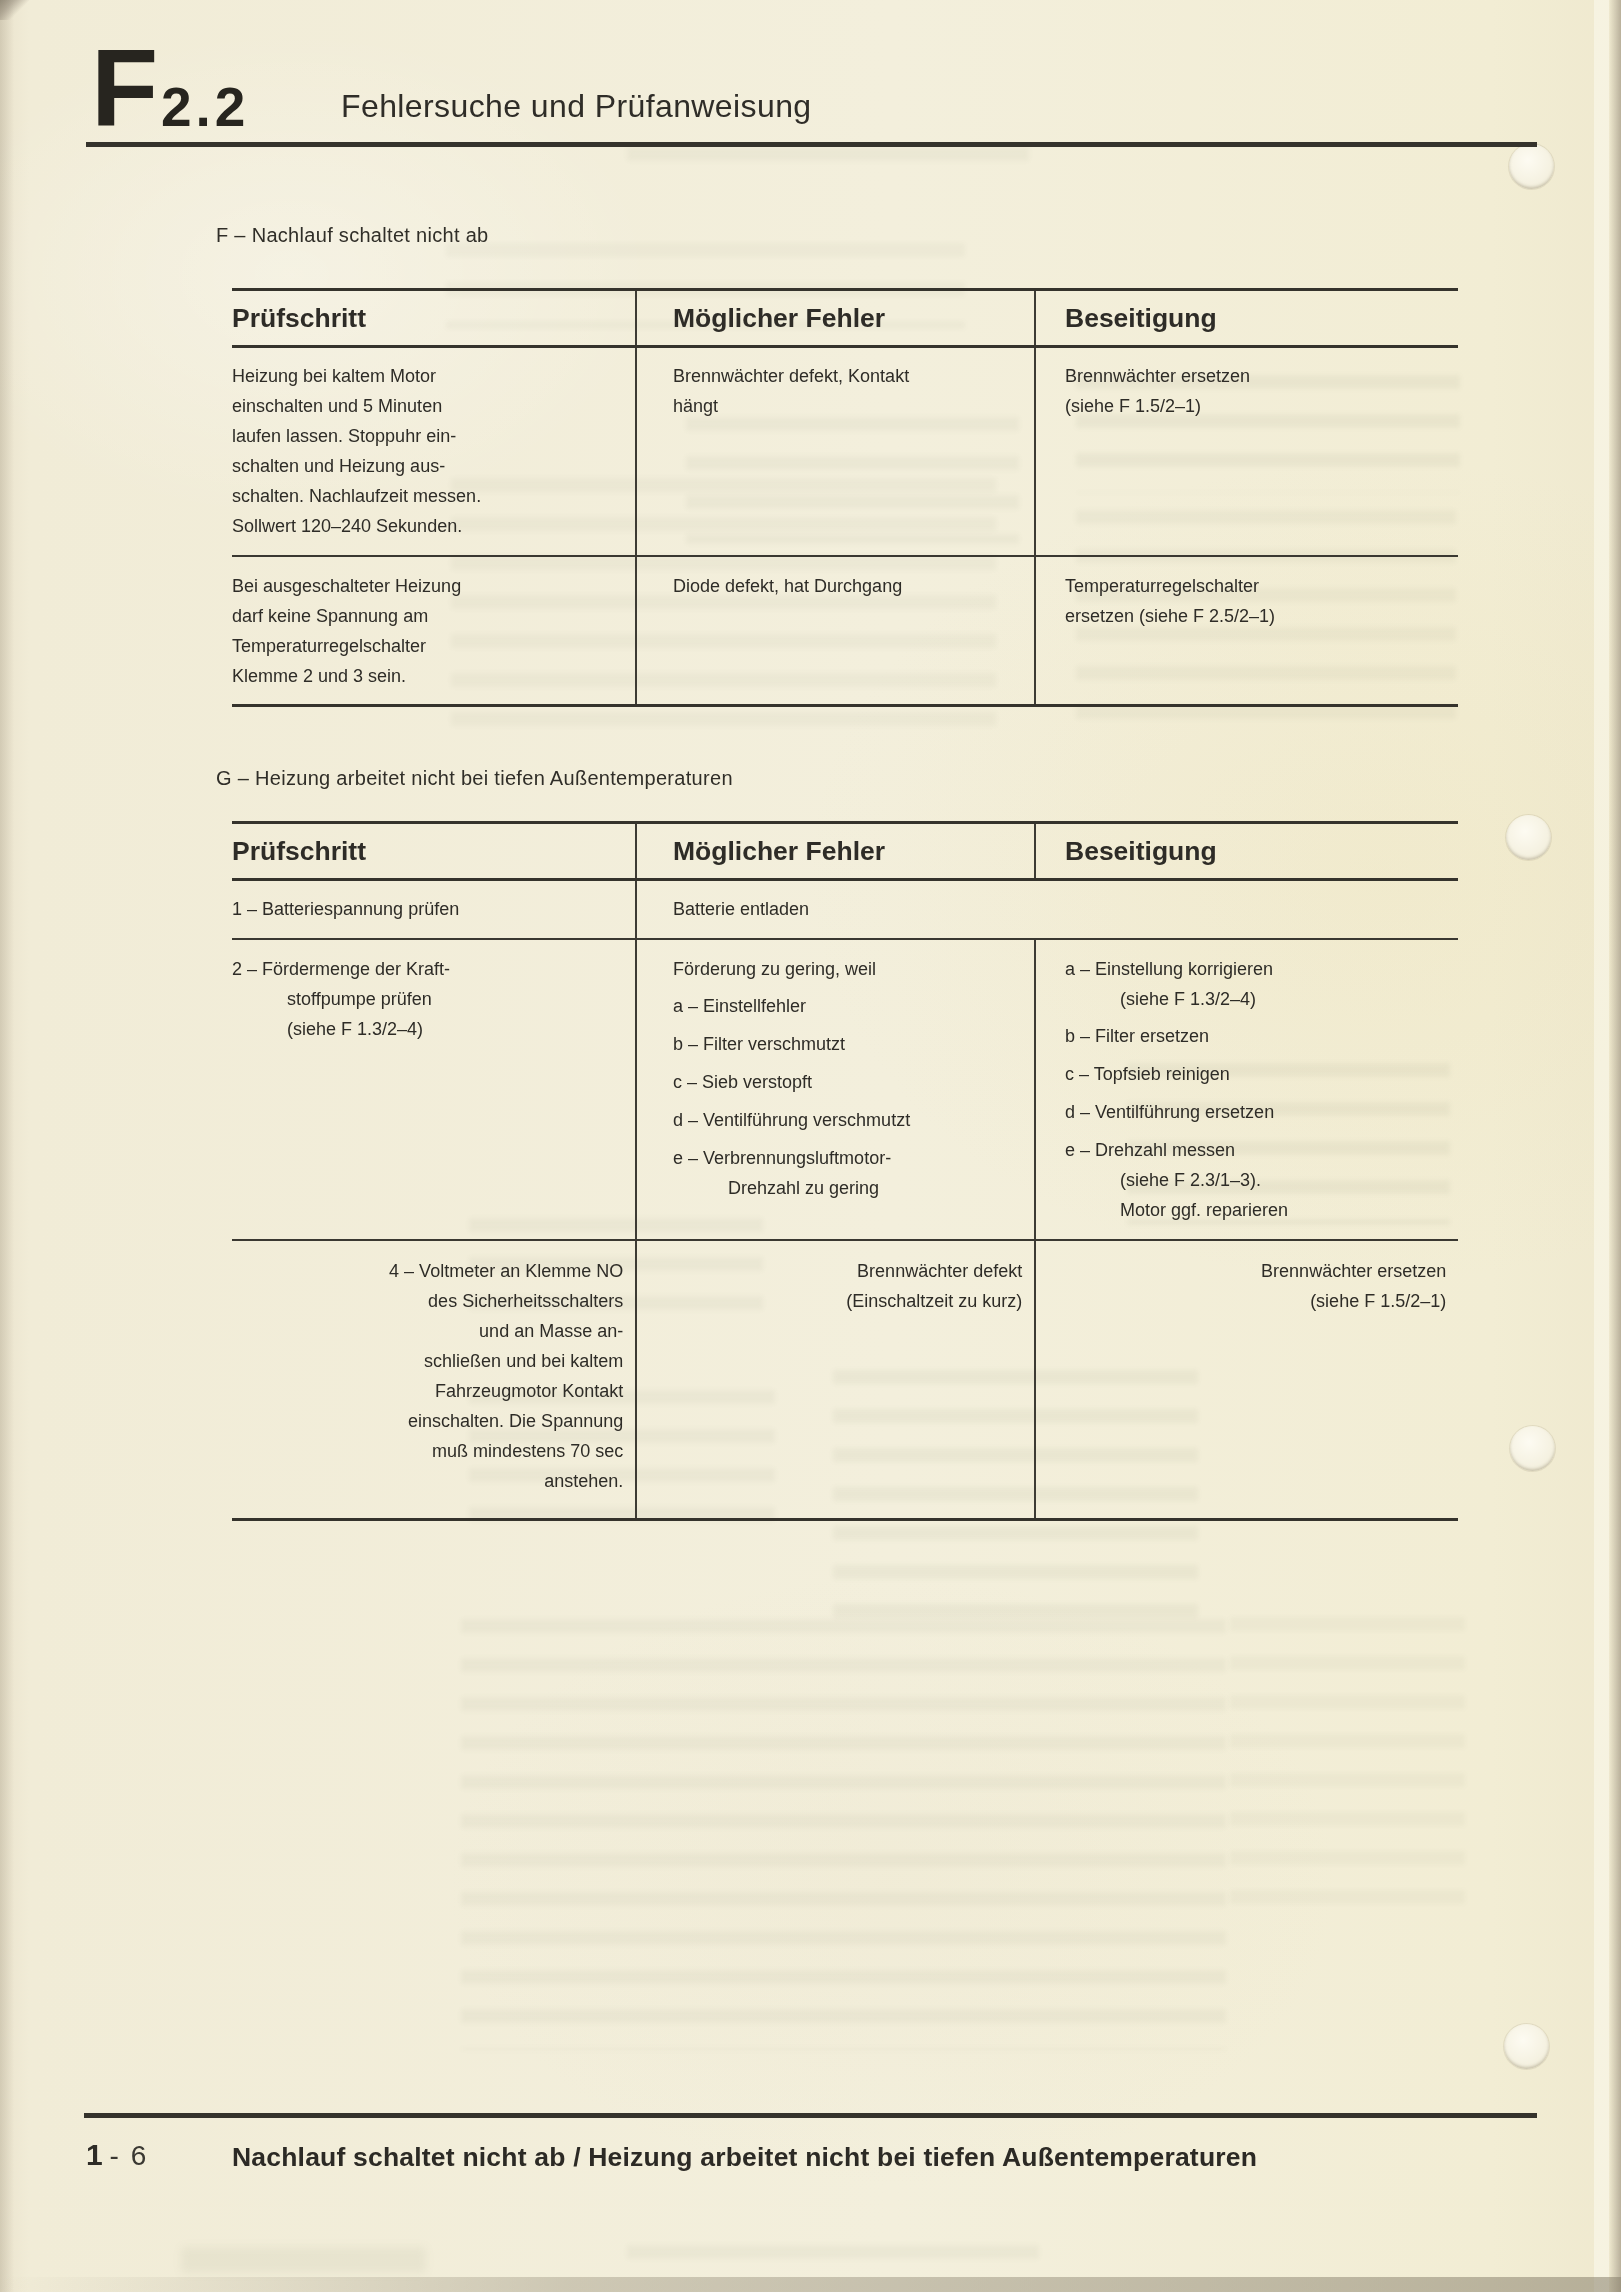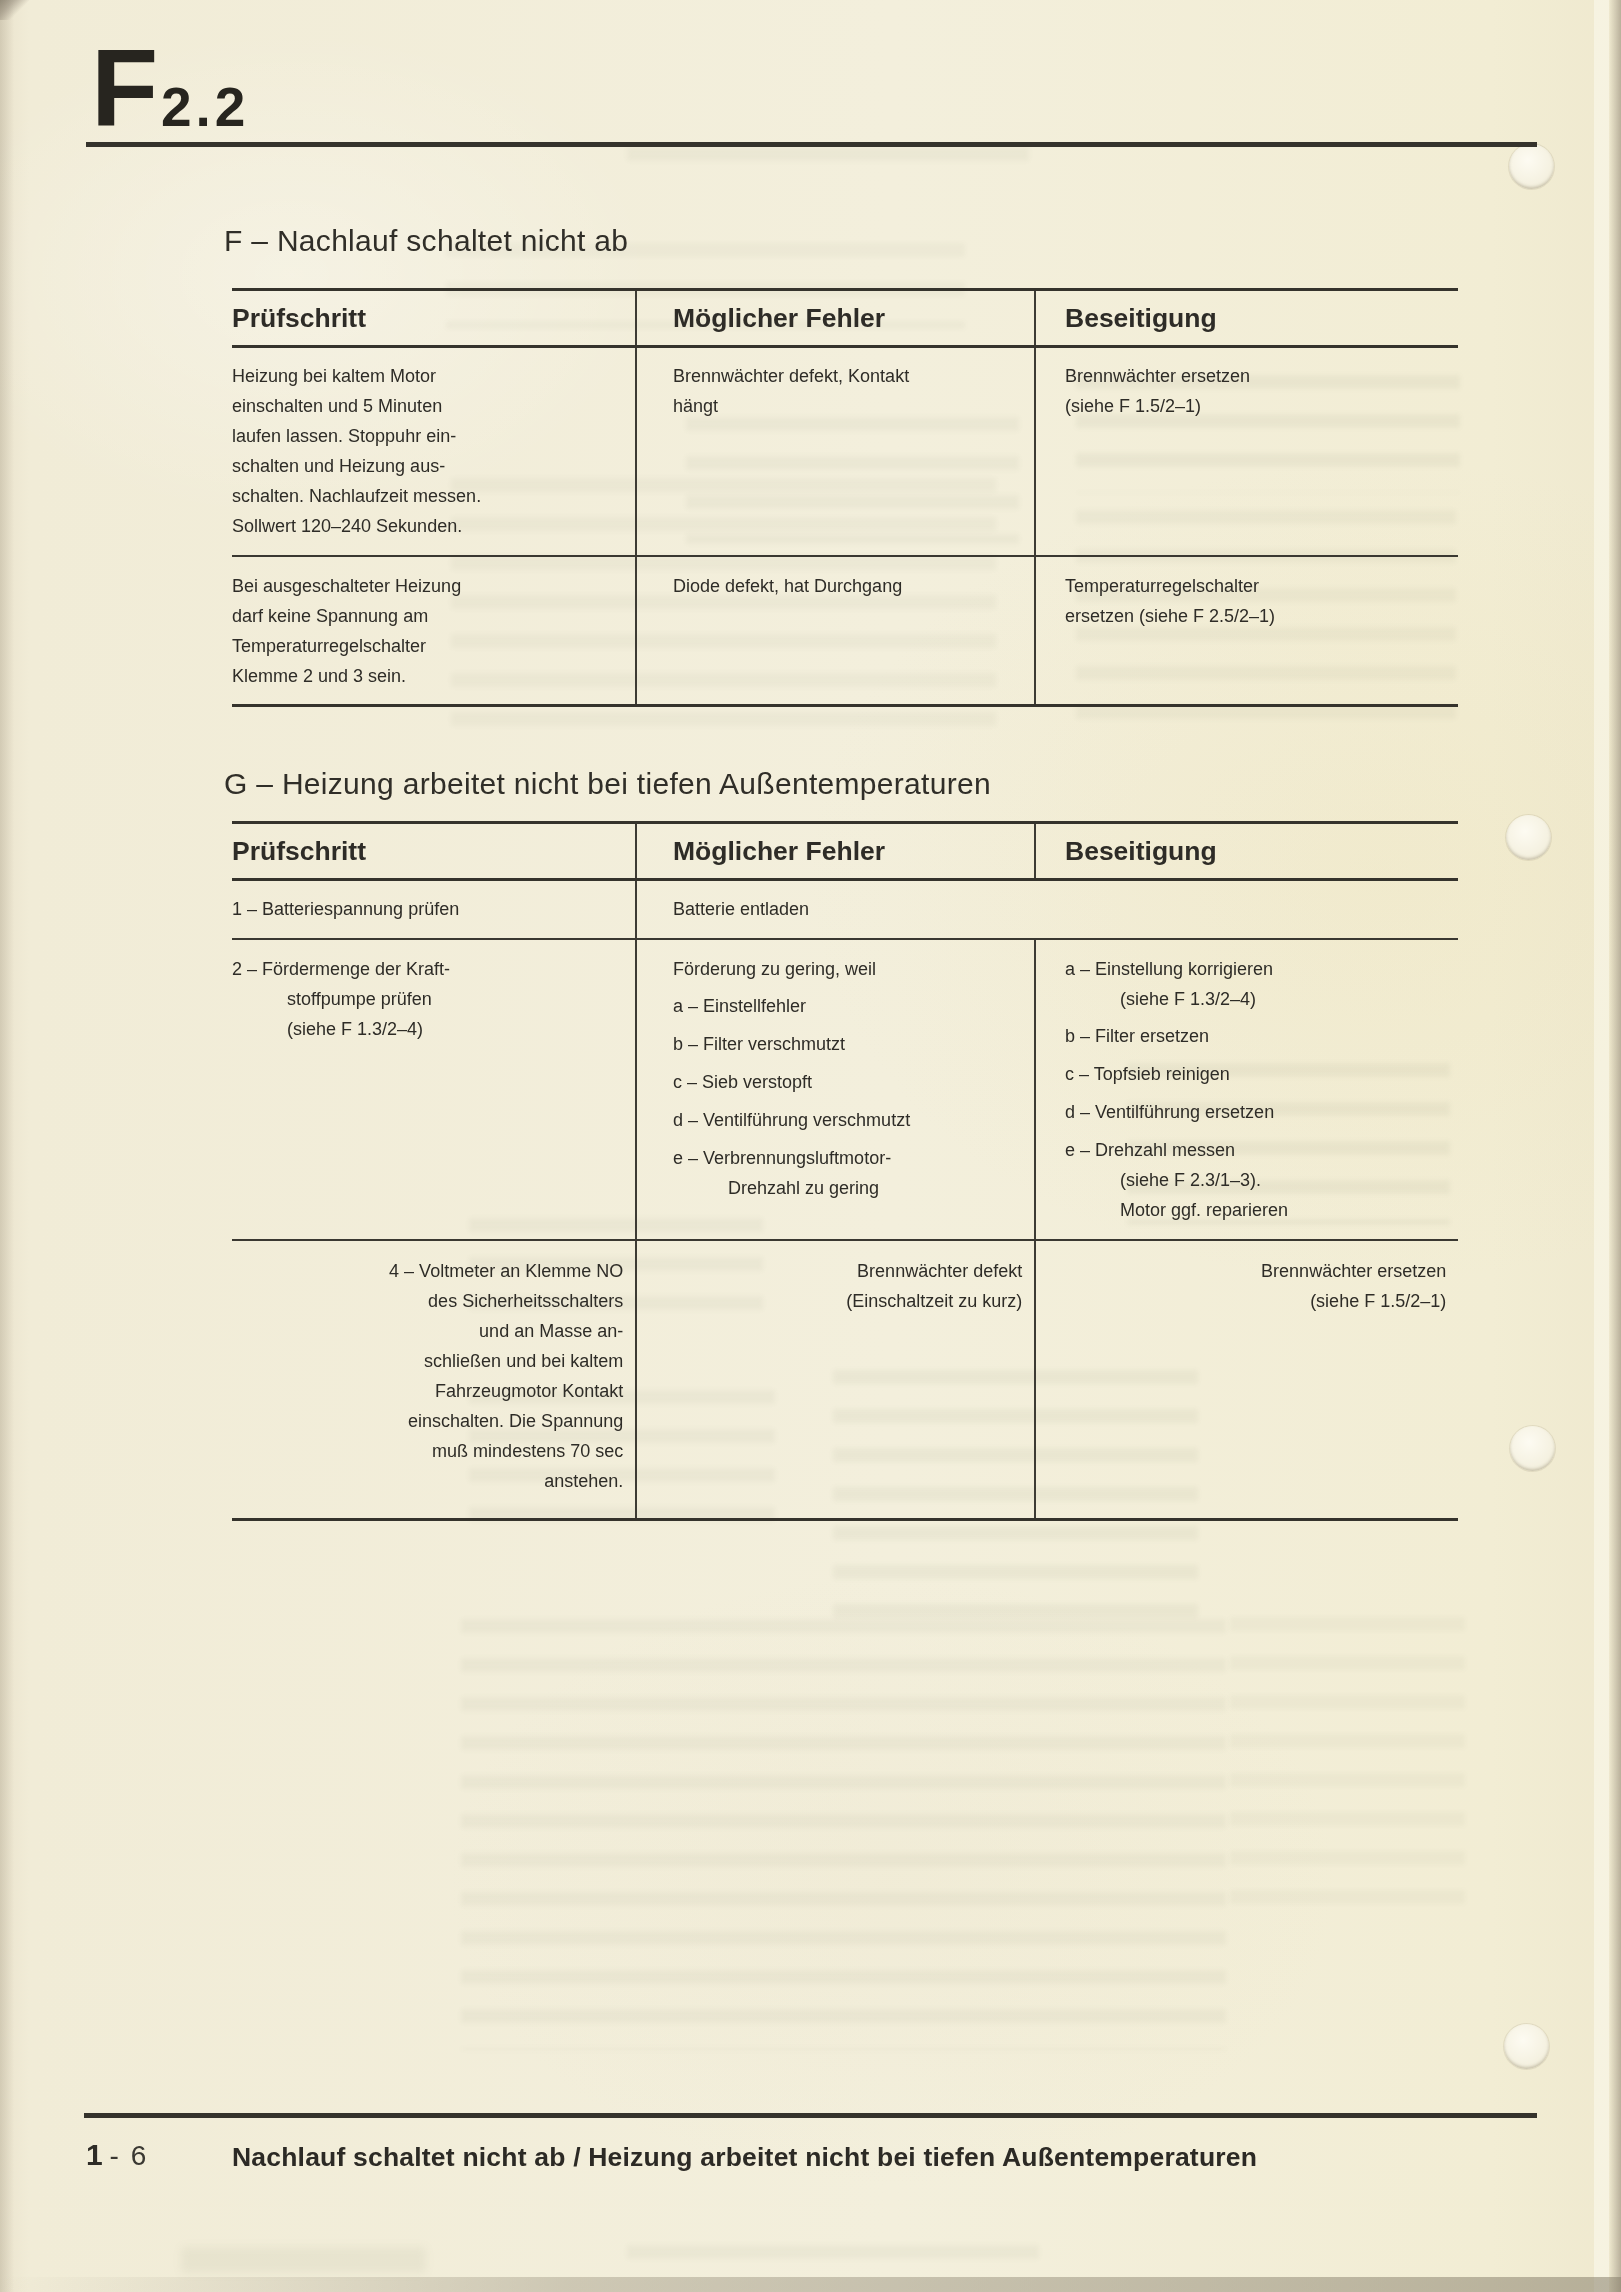--- a/index.html
+++ b/index.html
@@ -33,21 +33,21 @@
   .ghost{position:absolute;pointer-events:none;filter:blur(2.9px);
     background:repeating-linear-gradient(180deg, rgba(100,106,78,.85) 0 13.7px, rgba(100,106,78,0) 13.7px 39px);}
   .smudge{position:absolute;pointer-events:none;filter:blur(4.9px);background:rgba(130,136,105,.5);}
   
   .big-code{position:absolute;left:91px;top:33px;display:flex;align-items:baseline;color:#27251f;}
   .big-f{font-weight:700;font-size:110px;line-height:1;}
   .big-num{font-weight:700;font-size:55px;line-height:1;letter-spacing:3.9px;margin-left:2.9px;}
   .header-title{position:absolute;left:341px;top:88px;font-size:32px;font-weight:400;color:#2f2d28;letter-spacing:0.4px;}
   .rule{position:absolute;background:#35332c;}
   
-  .section-title{position:absolute;left:224px;font-size:30px;font-weight:500;color:#302e28;letter-spacing:0.3px;}
+  .section-title{position:absolute;left:216px;font-size:20px;font-weight:500;color:#302e28;letter-spacing:0.3px;}
   
   .tbl{position:absolute;left:232px;width:1226px;border-top:3.9px solid #35332c;border-bottom:3.9px solid #35332c;}
   .tr{display:flex;border-bottom:2.9px solid #3a3831;}
   .tr:last-child{border-bottom:none;}
   .cell{box-sizing:border-box;font-size:18px;line-height:30px;padding:13.7px 11.8px 13.7px 0;}
   .c1{width:403px;}
   .c2{width:399px;border-left:2px solid #3d3b34;padding-left:36px;}
   .c3{width:424px;border-left:2px solid #3d3b34;padding-left:29px;}
   .thead .cell{font-weight:700;font-size:26.5px;padding-top:11.8px;padding-bottom:11.8px;}
   .thead{border-bottom:3.9px solid #35332c;}
@@ -95,20 +95,21 @@
   <div class="ghost" style="left:833px;top:1370px;width:365px;height:257px;opacity:.065;"></div>
   <div class="ghost" style="left:461px;top:1619px;width:765px;height:431px;opacity:.06;"></div>
   <div class="ghost" style="left:1230px;top:1617px;width:235px;height:299px;opacity:.05;"></div>
   <div class="smudge" style="left:181px;top:2247px;width:245px;height:25.5px;opacity:.18;"></div>
   <div class="ghost" style="left:627px;top:2245px;width:412px;height:31px;opacity:.06;"></div>
 
   <div class="big-code">
     <span class="big-f">F</span>
     <span class="big-num">2.2</span>
   </div>
+  <div class="header-title">Fehlersuche und Prüfanweisung</div>
   <div class="rule" style="left:86px;top:142px;width:1451px;height:4.9px;"></div>
 
   <div class="section-title" style="top:224px;">F – Nachlauf schaltet nicht ab</div>
 
   <div class="tbl" style="top:288px;">
     <div class="tr thead">
       <div class="cell c1">Prüfschritt</div>
       <div class="cell c2">Möglicher Fehler</div>
       <div class="cell c3">Beseitigung</div>
     </div>

